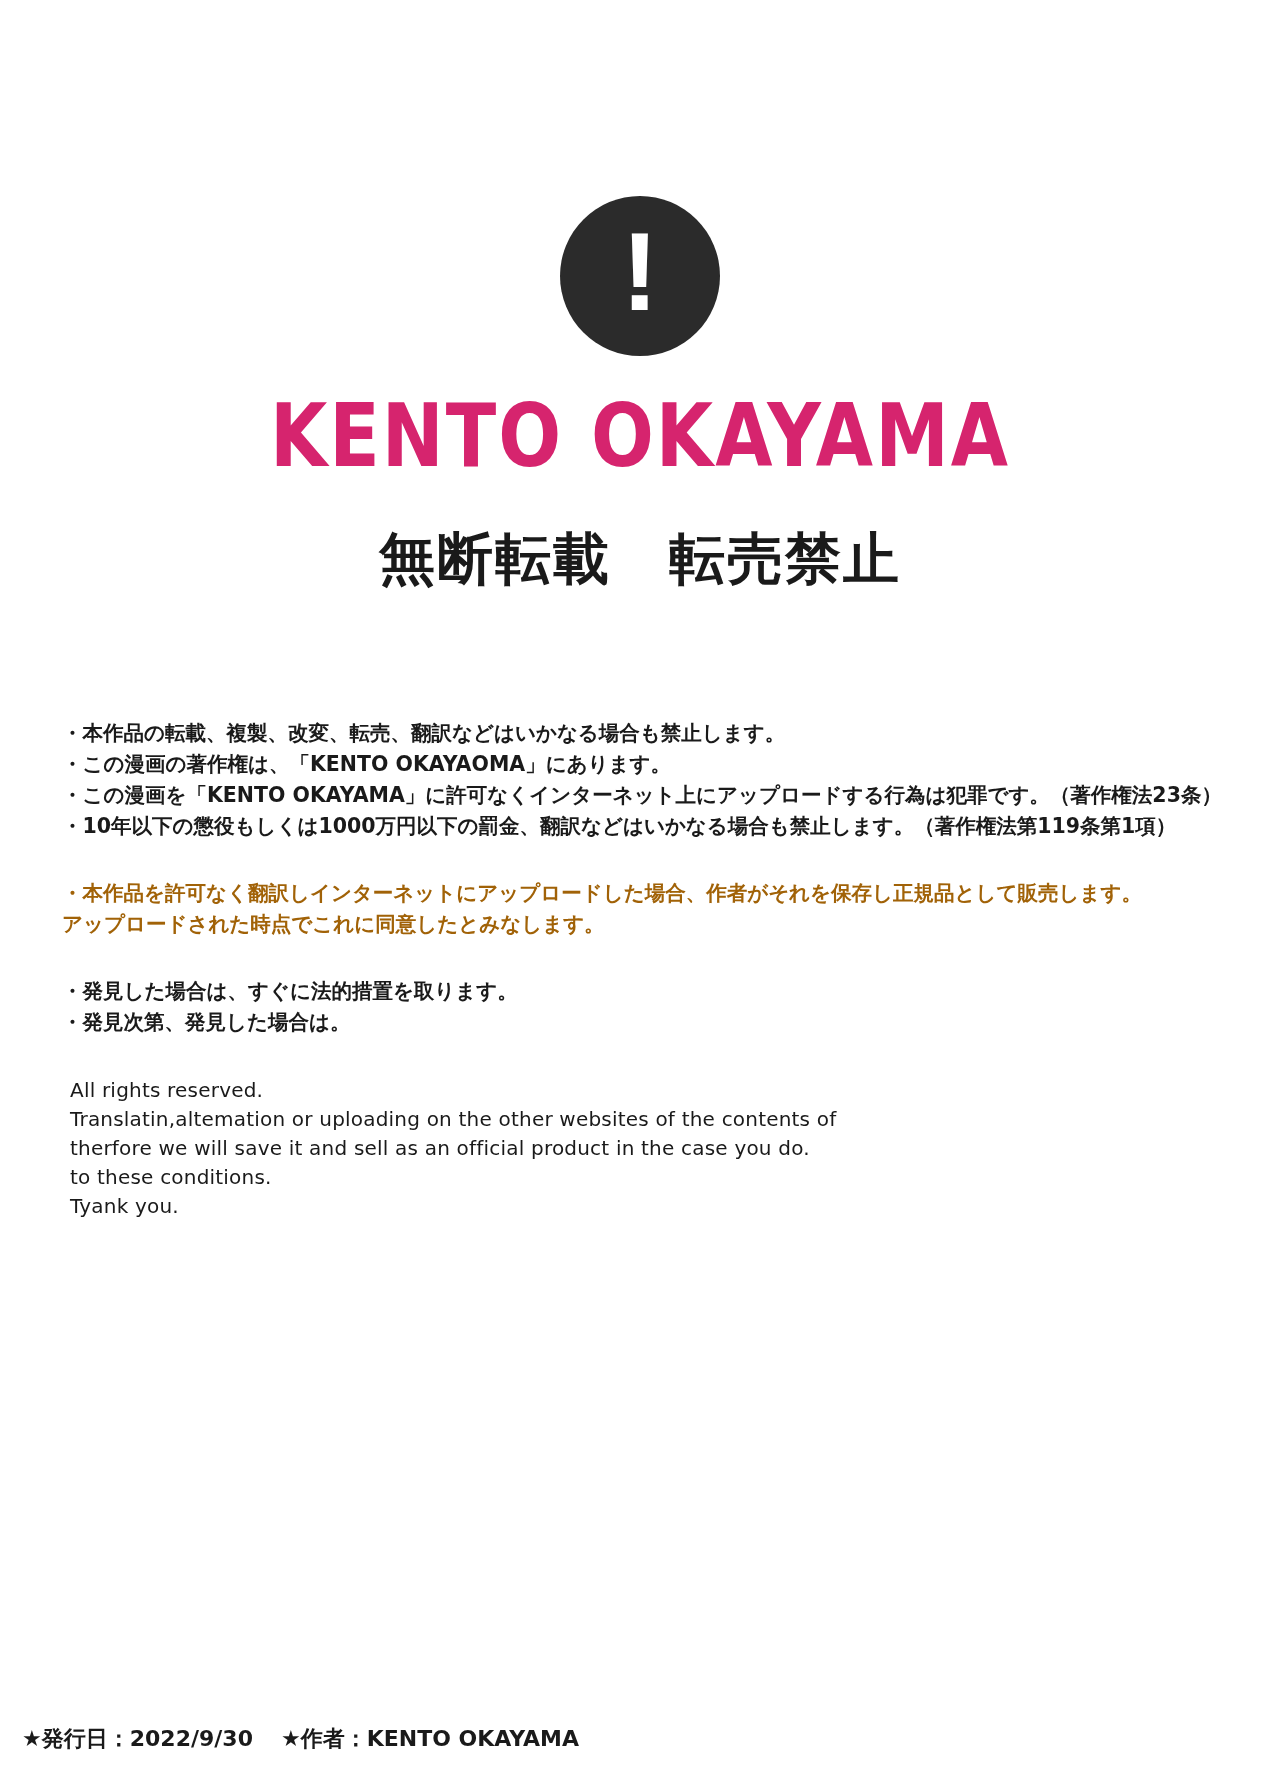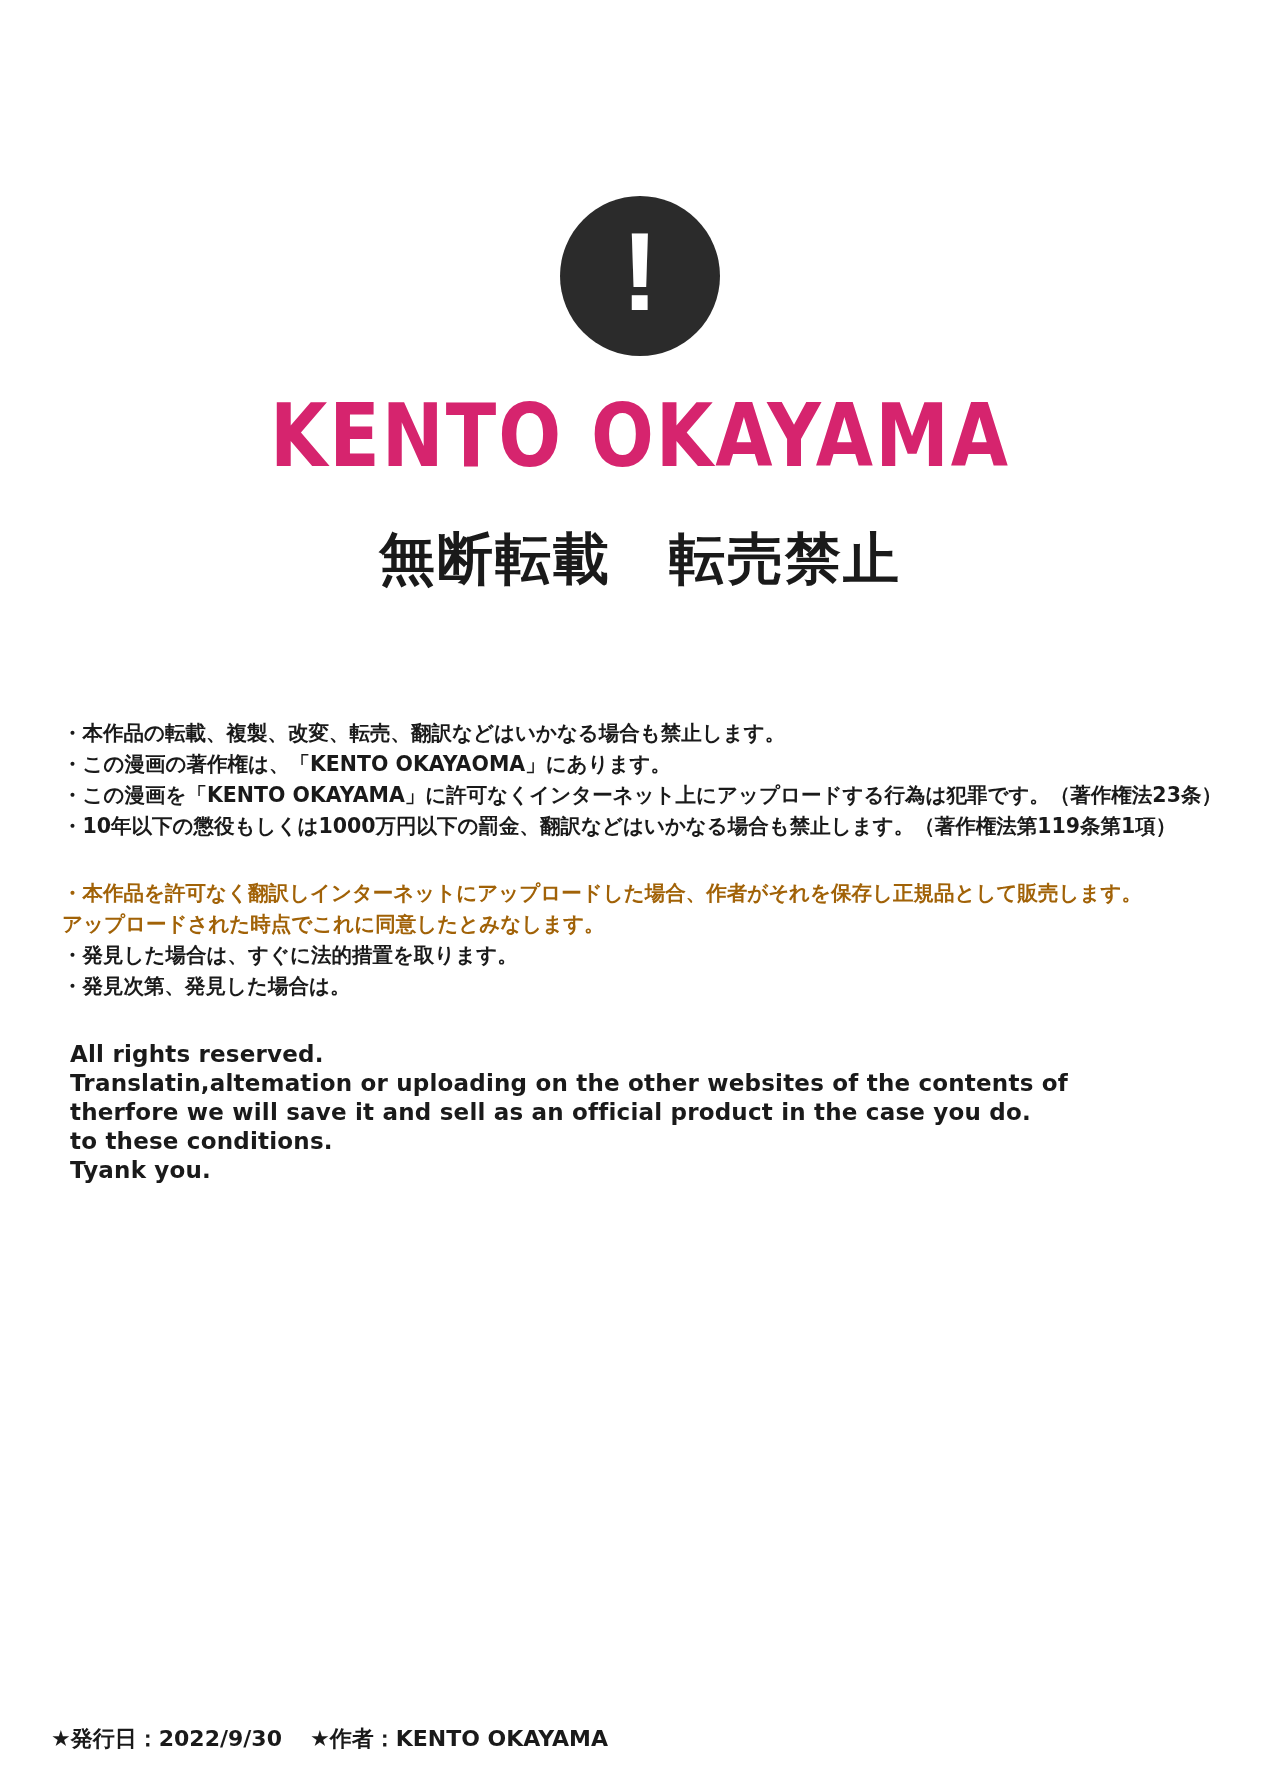--- a/index.html
+++ b/index.html
@@ -100,48 +100,48 @@
   .block-rules { margin-bottom: 0; }
 
   .block-pink {
     margin-top: 36px;
   }
   .block-pink .line {
     color: #a16207;
   }
 
   .block-action {
+    margin-top: 36px;
   }
 
   .block-en {
     margin-top: 38px;
   }
   .block-en .line {
     font-family: "DejaVu Sans", sans-serif;
-    font-weight: 700;
-    font-size: 23px;
+    font-weight: 400;
+    font-size: 20px;
     line-height: 29px;
     letter-spacing: 0.2px;
     padding-left: 8px;
   }
 
   
   .footer {
     position: absolute;
     left: 22px;
     bottom: 26px;
     display: flex;
     align-items: baseline;
     gap: 28px;
     font-family: "DejaVu Sans", sans-serif;
     font-weight: 700;
     font-size: 22px;
     color: #1a1a1a;
     white-space: nowrap;
-    margin-left: 29px;
   }
   .footer .item { display: inline-block; }
 </style>
 </head>
 <body>
 
 <div class="page">
 
   <div class="warning-mark">
     <span class="bang">!</span>

